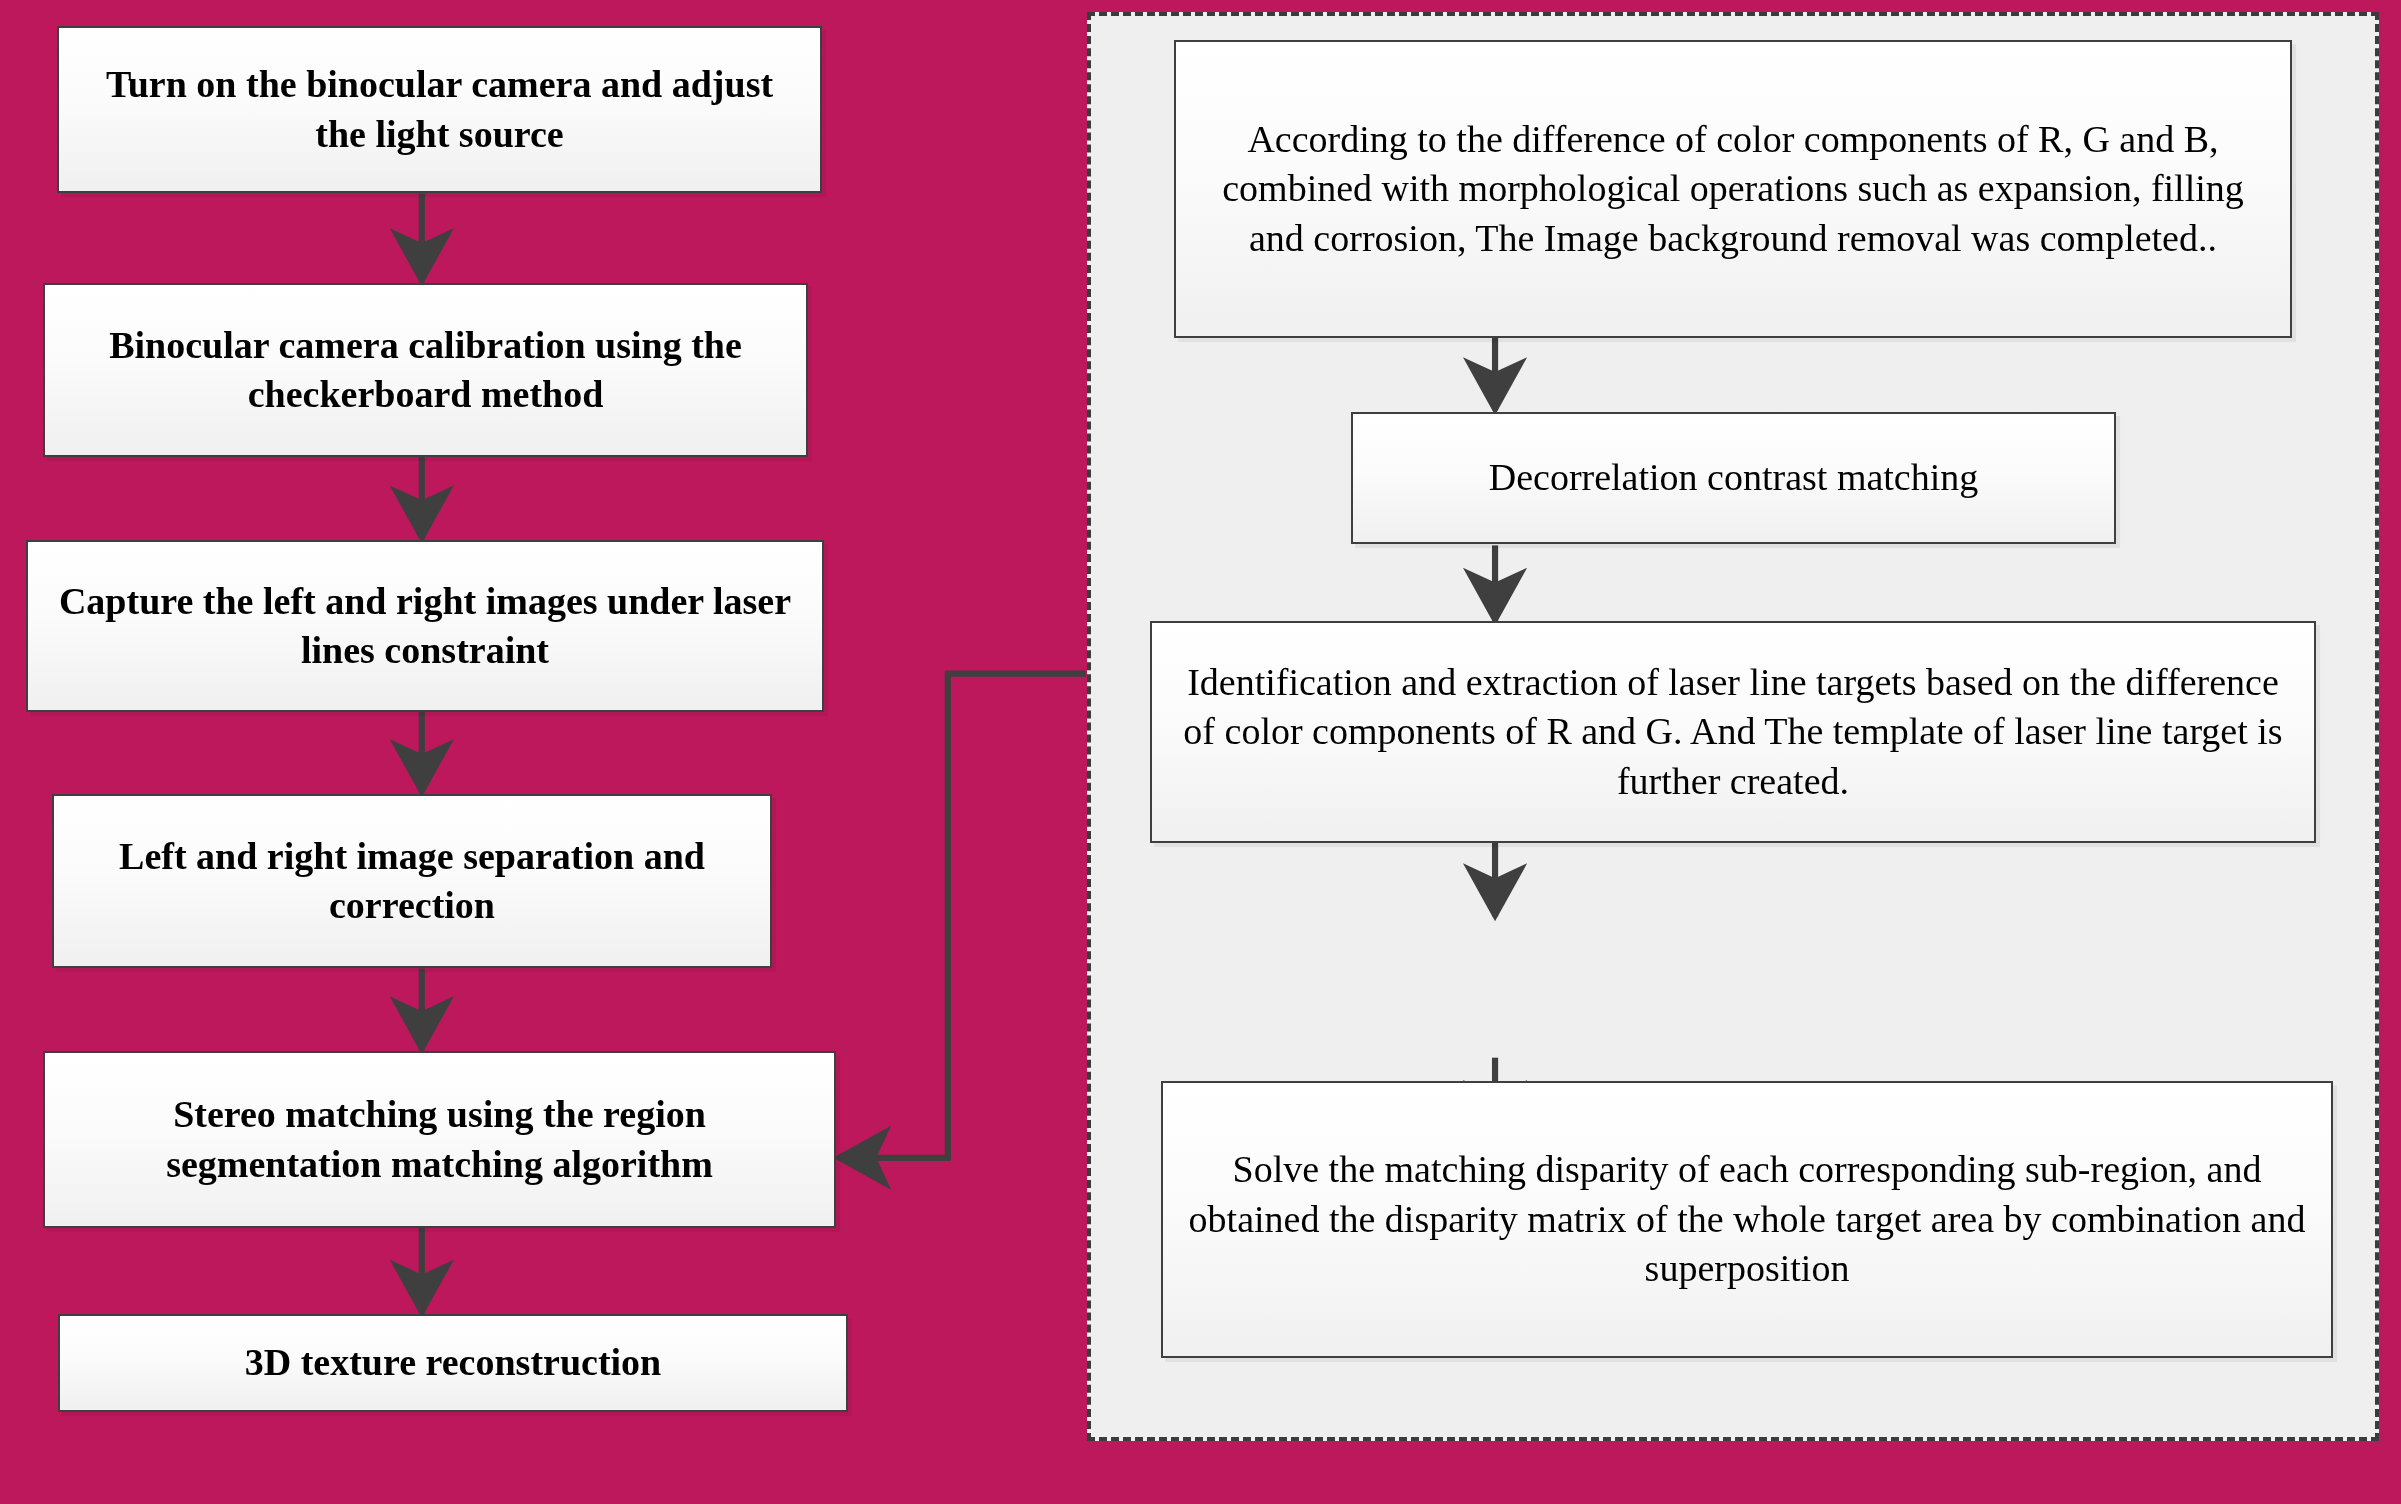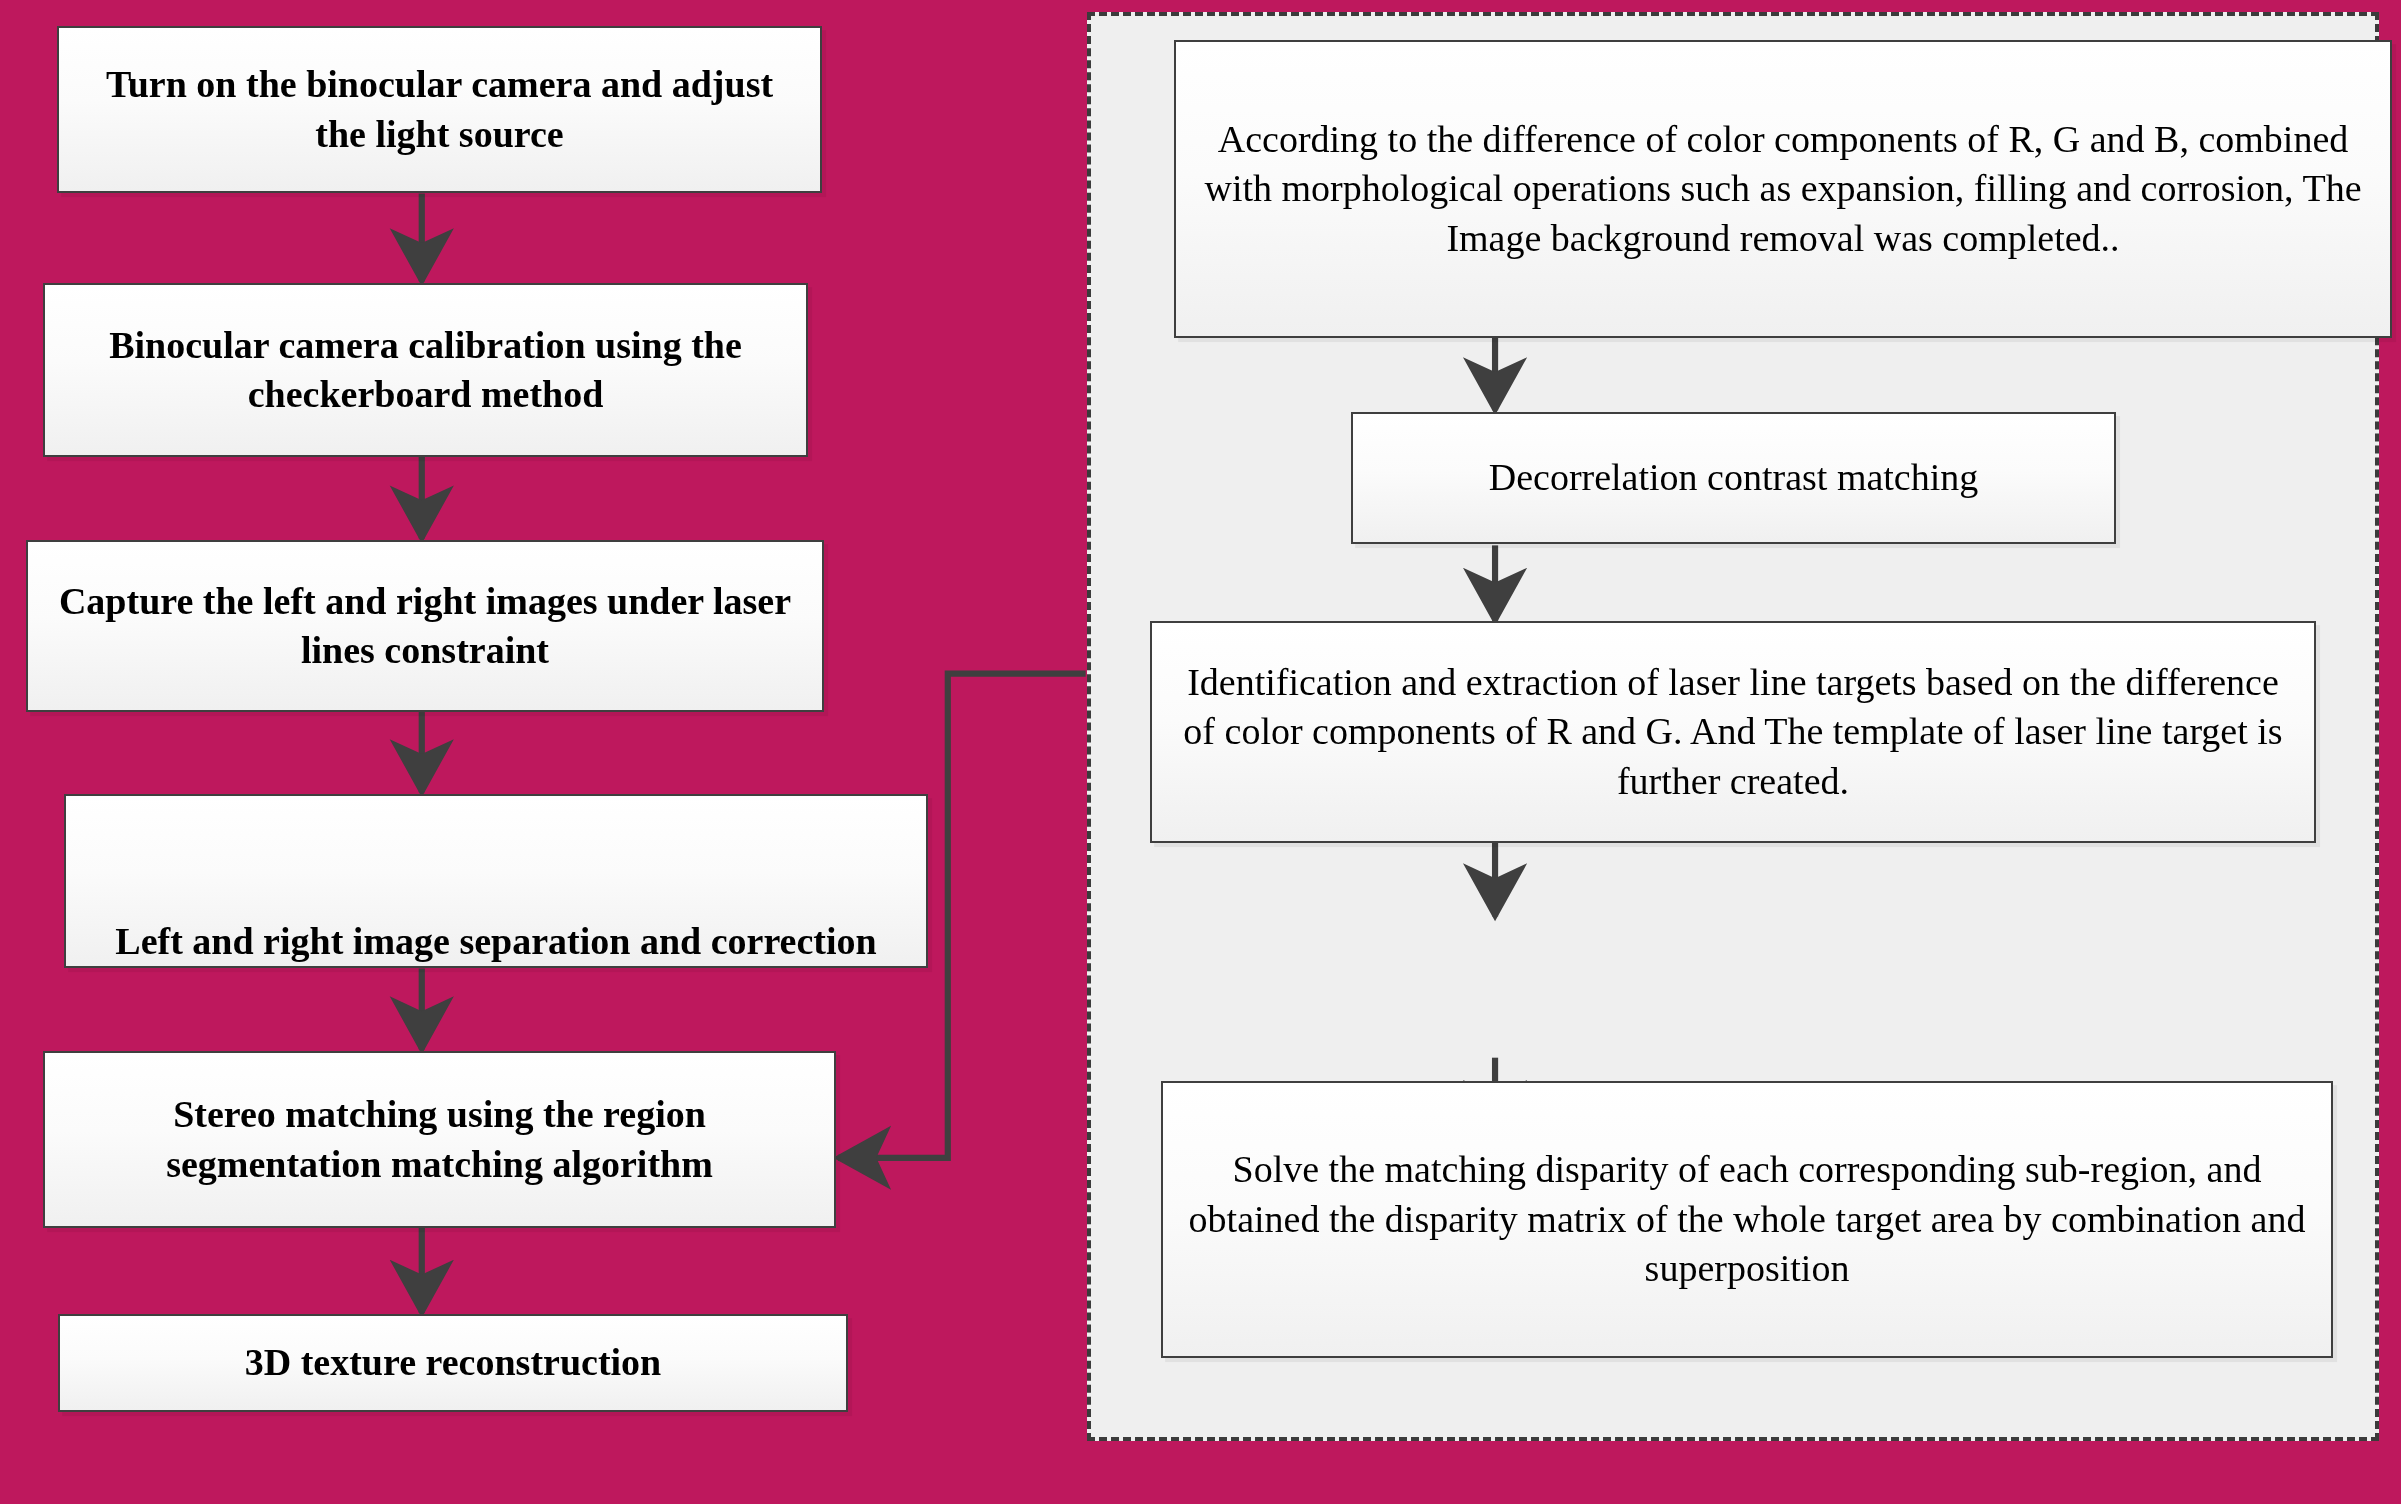--- a/index.html
+++ b/index.html
@@ -93,33 +93,33 @@
   </div>
 
   <div class="node bold" style="left:43px; top:283px; width:765px; height:174px;">
     <span class="label" style="font-size:38px;">Binocular camera calibration using the checkerboard method</span>
   </div>
 
   <div class="node bold" style="left:26px; top:540px; width:798px; height:172px;">
     <span class="label" style="font-size:38px;">Capture the left and right images under laser lines constraint</span>
   </div>
 
-  <div class="node bold" style="left:64px; top:794px; width:864px; height:174px;align-items:flex-end;">
+  <div class="node bold" style="left:52px; top:794px; width:720px; height:174px;">
     <span class="label" style="font-size:38px;">Left and right image separation and correction</span>
   </div>
 
   <div class="node bold" style="left:43px; top:1051px; width:793px; height:177px;">
     <span class="label" style="font-size:38px;">Stereo matching using the region segmentation matching algorithm</span>
   </div>
 
   <div class="node bold" style="left:58px; top:1314px; width:790px; height:98px;">
     <span class="label" style="font-size:38px;">3D texture reconstruction</span>
   </div>
 
-  <div class="node" style="left:1174px; top:40px; width:1218px; height:298px;">
+  <div class="node" style="left:1174px; top:40px; width:1118px; height:298px;">
     <span class="label" style="font-size:38px;">According to the difference of color components of R, G and B, combined with morphological operations such as expansion, filling and corrosion, The Image background removal was completed..</span>
   </div>
 
   <div class="node" style="left:1351px; top:412px; width:765px; height:132px;">
     <span class="label" style="font-size:38px;">Decorrelation contrast matching</span>
   </div>
 
   <div class="node" style="left:1150px; top:621px; width:1166px; height:222px;">
     <span class="label" style="font-size:38px;">Identification and extraction of laser line targets based on the difference of color components of R and G. And The template of laser line target is further created.</span>
   </div>

